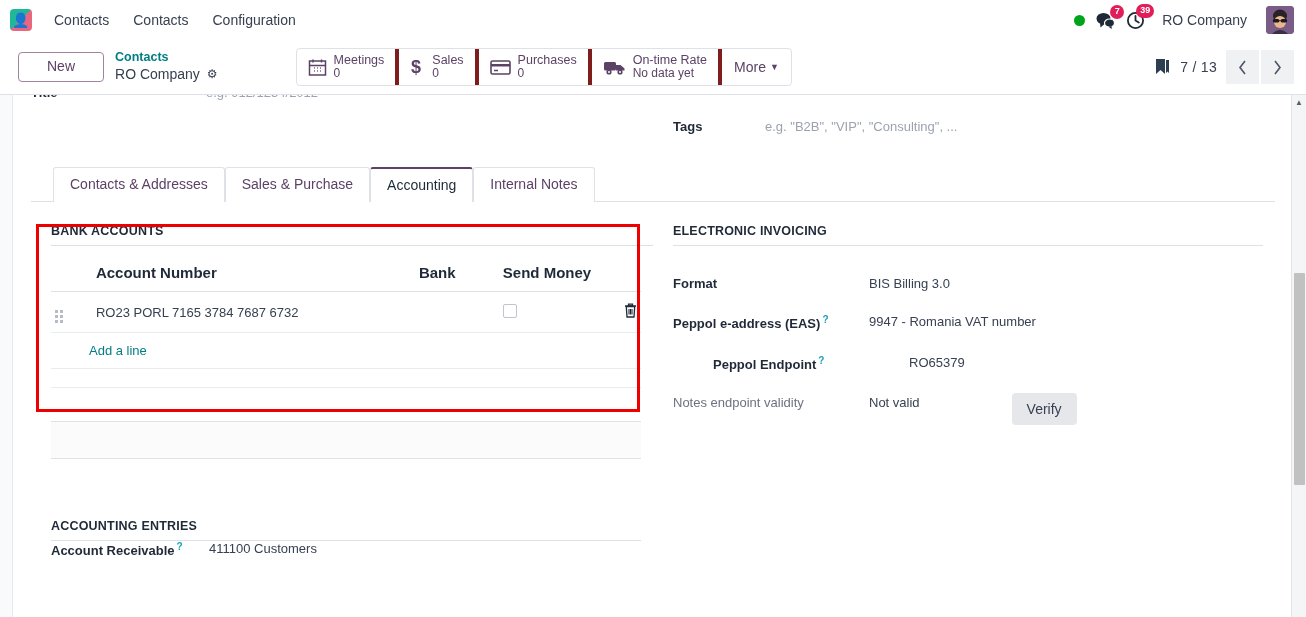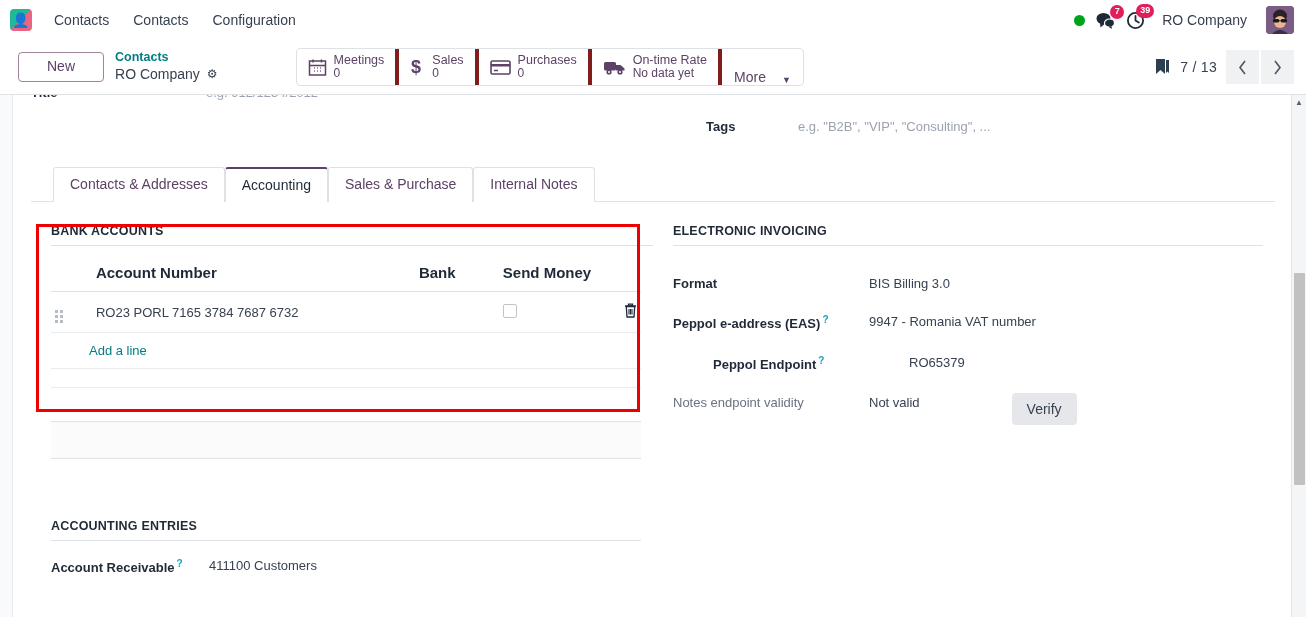--- a/index.html
+++ b/index.html
@@ -121,21 +121,21 @@
     padding: 0 11px;
     border-right: 4px solid #7f1d1d;
     color: #5c4266;
     cursor: pointer;
     white-space: nowrap;
   }
   .stat-btn:last-child { border-right: none; }
   .stat-text { display: flex; flex-direction: column; line-height: 1.15; }
   .stat-label { font-size: 12.5px; }
   .stat-value { font-size: 12px; }
-  .stat-more { font-size: 14px; padding: 0 12px; display:flex; align-items:flex-end; gap:16px;}
+  .stat-more { font-size: 14px; padding: 0 12px; display:flex; align-items:center; gap:4px;}
 
   .cp-right {
     margin-left: auto;
     display: flex;
     align-items: center;
     gap: 9px;
   }
   .bookmark-icon { cursor: pointer; display: flex; }
   .pager-count { font-size: 14px; color: #374151; letter-spacing: .3px; }
   .pager-btns { display: flex; }
@@ -176,21 +176,21 @@
     position: relative;
   }
   .clip-inner { position: relative; top: -10px; display: flex; width: 100%; }
   .clip-left { width: 620px; display:flex; }
   .clip-label { width: 175px; font-weight: bold; color: #1f2937; font-size: 13px;}
   .clip-ph { color: #9ca3af; font-size: 13px; }
 
   .tags-row {
     display: flex;
     position: absolute;
-    left: 693px;
+    left: 660px;
     top: 24px;
   }
   .tags-label { width: 92px; font-weight: bold; color: #1f2937; font-size: 13px; }
   .tags-ph { color: #9ca3af; font-size: 13px; }
 
   
   .notebook {
     margin-top: 58px;
     border-bottom: 1px solid #dee2e6;
     display: flex;
@@ -323,21 +323,21 @@
     background: #e5e7eb;
     border: none;
     border-radius: 4px;
     padding: 8px 15px;
     font-size: 14px;
     color: #374151;
     cursor: pointer;
     margin-left: 92px;
   }
   .acct-entries { margin-top: 60px; }
-  .ae-row { display: flex; margin-top: 17px; }
+  .ae-row { display: flex; }
   .ae-label { width: 158px; font-weight: bold; color:#1f2937; font-size: 13px;}
   .ae-value { font-size: 13px; color: #374151; }
 
   
   .scrollbar {
     position: absolute;
     right: 0; top: 0;
     width: 15px; height: 522px;
     background: #f4f5f7;
     border-left: 1px solid #e2e4e8;
@@ -506,22 +506,22 @@
       </div>
     </div>
 
     <div class="tags-row">
       <div class="tags-label">Tags</div>
       <div class="tags-ph">e.g. "B2B", "VIP", "Consulting", ...</div>
     </div>
 
     <div class="notebook">
       <div class="tab inactive">Contacts &amp; Addresses</div>
+      <div class="tab inactive">Sales &amp; Purchase</div>
       <div class="tab active">Accounting</div>
-      <div class="tab inactive">Sales &amp; Purchase</div>
       <div class="tab inactive">Internal Notes</div>
     </div>
 
     <div class="tab-content">
 
       <div class="col-left">
 
         <div class="highlight-box"></div>
 
         <div class="group-title">Bank Accounts</div>

